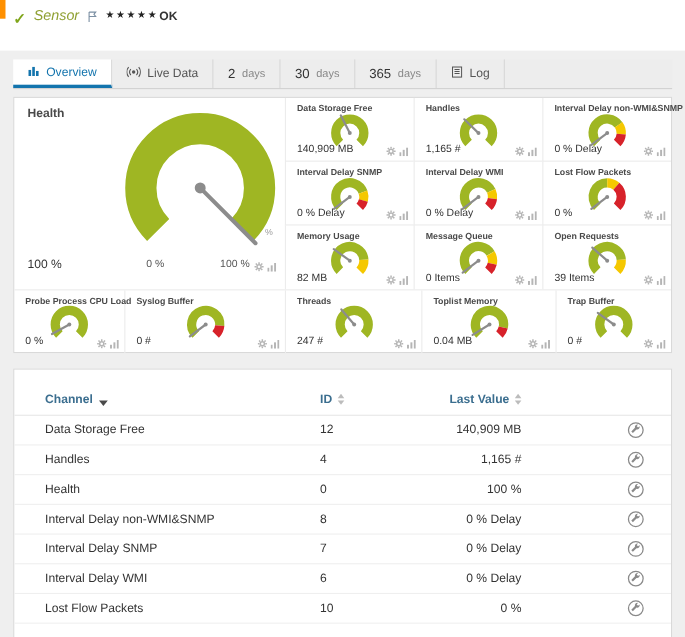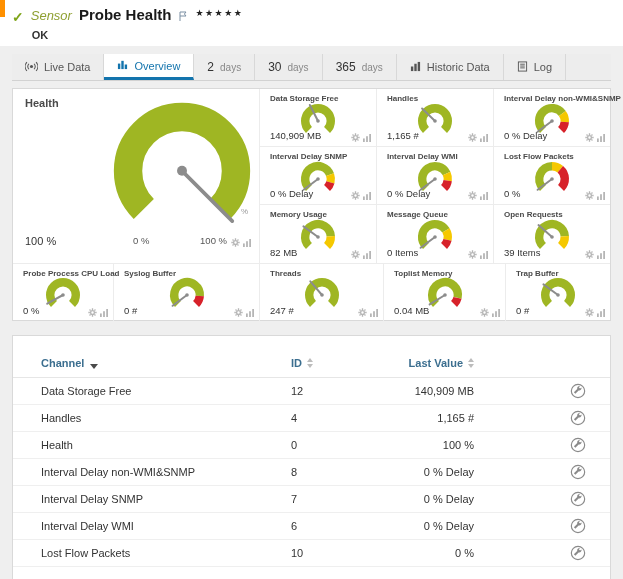--- a/index.html
+++ b/index.html
@@ -4,21 +4,21 @@
 <style>
   *{margin:0;padding:0;box-sizing:border-box}
   html,body{width:623px;height:579px;overflow:hidden}
   body{background:#efefef;font-family:"Liberation Sans",sans-serif;color:#333}
   .page{width:623px;height:579px;position:relative;overflow:hidden}
 
   
   .hdr{background:#fff;height:46px;display:flex;padding:6px 12px 0 12px;position:relative}
   .strip{position:absolute;left:0;top:0;width:5px;height:17px;background:#ff9000}
   .check{color:#7fa51a;font-size:14px;font-weight:bold;margin:3px 7px 0 0}
-  .hcol{display:flex;flex-direction:column}
+  .hcol{display:flex;flex-direction:row}
   .trowh{display:flex;align-items:baseline;gap:7px}
   .kind{font-style:italic;color:#8fa032;font-size:13px}
   .ptitle{font-size:15px;font-weight:bold;color:#1a1a1a}
   .flagic{align-self:flex-start;margin-top:2px}
   .stars{font-size:9px;color:#222;letter-spacing:1.5px;align-self:flex-start;margin-top:2px}
   .okrow{font-size:11px;font-weight:bold;color:#333;margin-top:3px;margin-left:1px}
 
   
   .tabbar{margin:8px 12px 0;width:599px;display:flex;background:#ededed;border-bottom:1px solid #d2d2d2;height:27px}
   .tab{display:flex;align-items:center;gap:6px;padding:0 13px;font-size:11px;color:#555;border-right:1px solid #d8d8d8;cursor:pointer;white-space:nowrap}
@@ -70,65 +70,56 @@
 <body>
 
 <div class="page">
 
   <header class="hdr">
     <div class="strip"></div>
     <span class="check">✓</span>
     <div class="hcol">
       <div class="trowh">
         <span class="kind">Sensor</span>
-        <span class="ptitle">Probe Health</span>
         <span class="flagic"><svg width="10" height="11" viewBox="0 0 10 11">
               <path d="M2 1v9M2 1h6L6.4 3 8 5H2" stroke="#7b8fa3" stroke-width="1" fill="none"></path>
             </svg></span>
         <span class="stars">★★★★★</span>
       </div>
       <div class="okrow">OK</div>
     </div>
   </header>
 
   <nav class="tabbar">
-    <div class="tab">
-      <span class="ticon"><svg width="13" height="11" viewBox="0 0 14 12">
-            <circle cx="7" cy="6" r="1.7" fill="currentColor"></circle>
-            <path d="M4.2 3a4.6 4.6 0 0 0 0 6M9.8 3a4.6 4.6 0 0 1 0 6M2 1.2a7.3 7.3 0 0 0 0 9.6M12 1.2a7.3 7.3 0 0 1 0 9.6" stroke="currentColor" stroke-width="1.1" fill="none"></path>
-          </svg></span>
-      <span class="tlabel">Live Data</span>
-    </div>
     <div class="tab active">
       <span class="ticon"><svg width="11" height="11" viewBox="0 0 12 12">
             <rect x="1" y="5" width="2.6" height="6" fill="currentColor"></rect>
             <rect x="4.7" y="2" width="2.6" height="9" fill="currentColor"></rect>
             <rect x="8.4" y="6" width="2.6" height="5" fill="currentColor"></rect>
           </svg></span>
       <span class="tlabel">Overview</span>
     </div>
     <div class="tab">
+      <span class="ticon"><svg width="13" height="11" viewBox="0 0 14 12">
+            <circle cx="7" cy="6" r="1.7" fill="currentColor"></circle>
+            <path d="M4.2 3a4.6 4.6 0 0 0 0 6M9.8 3a4.6 4.6 0 0 1 0 6M2 1.2a7.3 7.3 0 0 0 0 9.6M12 1.2a7.3 7.3 0 0 1 0 9.6" stroke="currentColor" stroke-width="1.1" fill="none"></path>
+          </svg></span>
+      <span class="tlabel">Live Data</span>
+    </div>
+    <div class="tab">
       <span class="tnum">2</span>
       <span class="tdays">days</span>
     </div>
     <div class="tab">
       <span class="tnum">30</span>
       <span class="tdays">days</span>
     </div>
     <div class="tab">
       <span class="tnum">365</span>
       <span class="tdays">days</span>
-    </div>
-    <div class="tab">
-      <span class="ticon"><svg width="11" height="11" viewBox="0 0 12 12">
-            <rect x="1" y="6" width="2.6" height="5" fill="currentColor"></rect>
-            <rect x="4.7" y="3" width="2.6" height="8" fill="currentColor"></rect>
-            <rect x="8.4" y="1" width="2.6" height="10" fill="currentColor"></rect>
-          </svg></span>
-      <span class="tlabel">Historic Data</span>
     </div>
     <div class="tab">
       <span class="ticon"><svg width="11" height="11" viewBox="0 0 12 12">
             <rect x="1.5" y="1" width="9" height="10" fill="none" stroke="currentColor"></rect>
             <path d="M3.5 3.5h5M3.5 5.5h5M3.5 7.5h5" stroke="currentColor"></path>
           </svg></span>
       <span class="tlabel">Log</span>
     </div>
   </nav>
 

